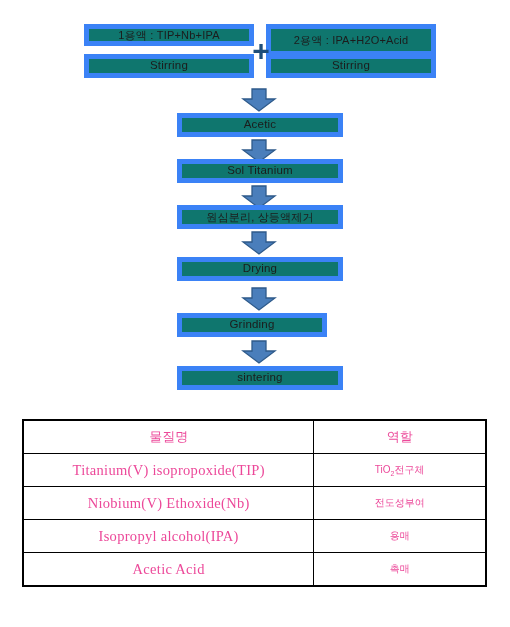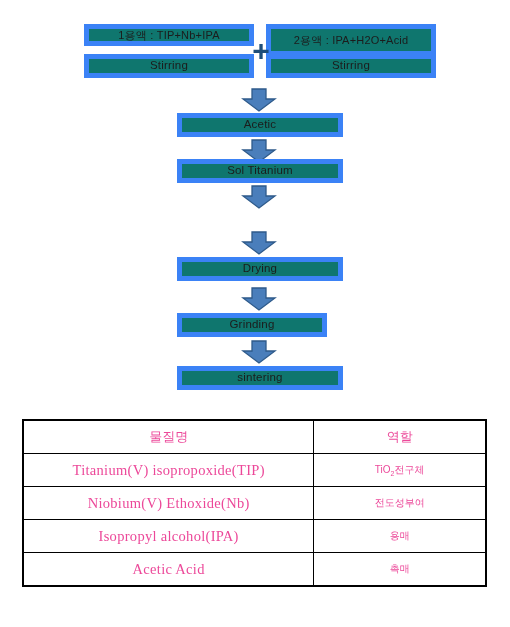--- a/index.html
+++ b/index.html
@@ -124,20 +124,21 @@
   </div>
 
   <div class="fbox" id="box-sol">Sol Titanium</div>
 
   <div class="arrow" id="arr-3">
     <svg viewBox="0 0 36 24" width="36" height="24">
         <polygon points="11,1 25,1 25,11 34,11 18,23 2,11 11,11" fill="#4a7ebb" stroke="#2e5a8a" stroke-width="1.3"></polygon>
       </svg>
   </div>
 
+  <div class="fbox ko" id="box-centri">원심분리, 상등액제거</div>
 
   <div class="arrow" id="arr-4">
     <svg viewBox="0 0 36 24" width="36" height="24">
         <polygon points="11,1 25,1 25,11 34,11 18,23 2,11 11,11" fill="#4a7ebb" stroke="#2e5a8a" stroke-width="1.3"></polygon>
       </svg>
   </div>
 
   <div class="fbox" id="box-drying">Drying</div>
 
   <div class="arrow" id="arr-5">

